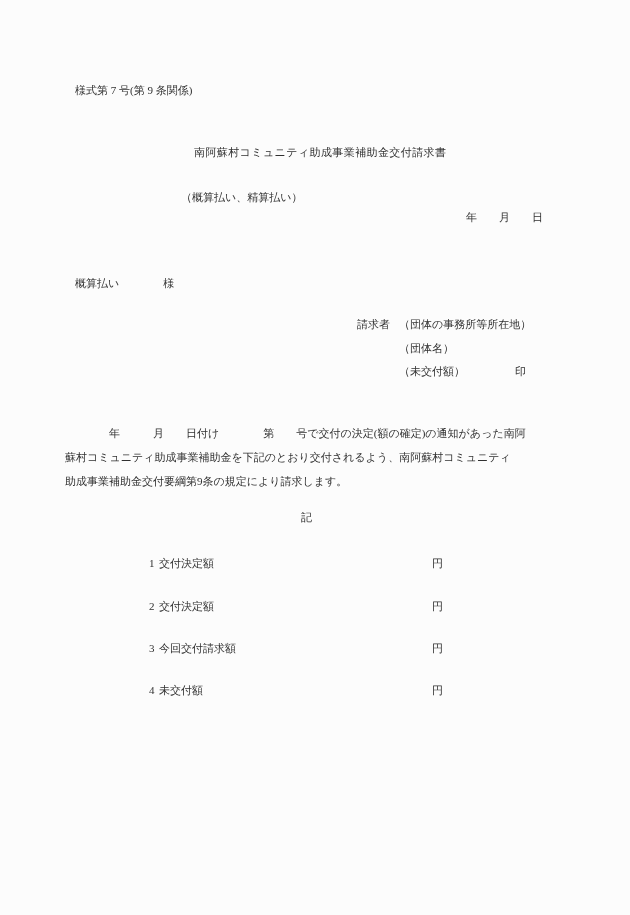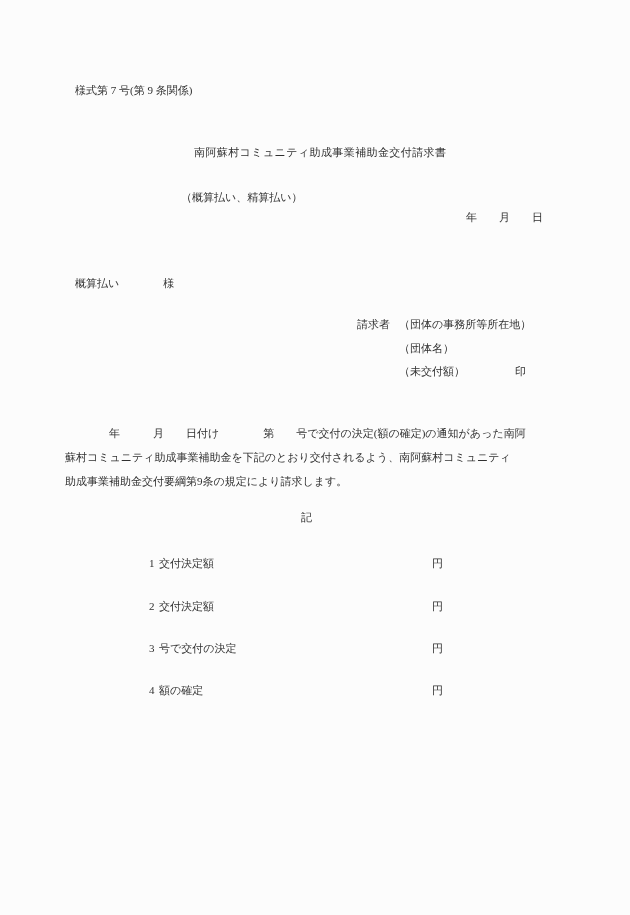--- a/index.html
+++ b/index.html
@@ -67,22 +67,22 @@
     <span class="item-lbl">交付決定額</span>
     <span class="item-unit">円</span>
   </div>
   <div class="item-row" style="top:600px;">
     <span class="item-no">2</span>
     <span class="item-lbl">交付決定額</span>
     <span class="item-unit">円</span>
   </div>
   <div class="item-row" style="top:642px;">
     <span class="item-no">3</span>
-    <span class="item-lbl">号で交付の決定</span>
+    <span class="item-lbl">今回交付請求額</span>
     <span class="item-unit">円</span>
   </div>
   <div class="item-row" style="top:684px;">
     <span class="item-no">4</span>
-    <span class="item-lbl">額の確定</span>
+    <span class="item-lbl">未交付額</span>
     <span class="item-unit">円</span>
   </div>
 
 </div>
 
 </body></html>

